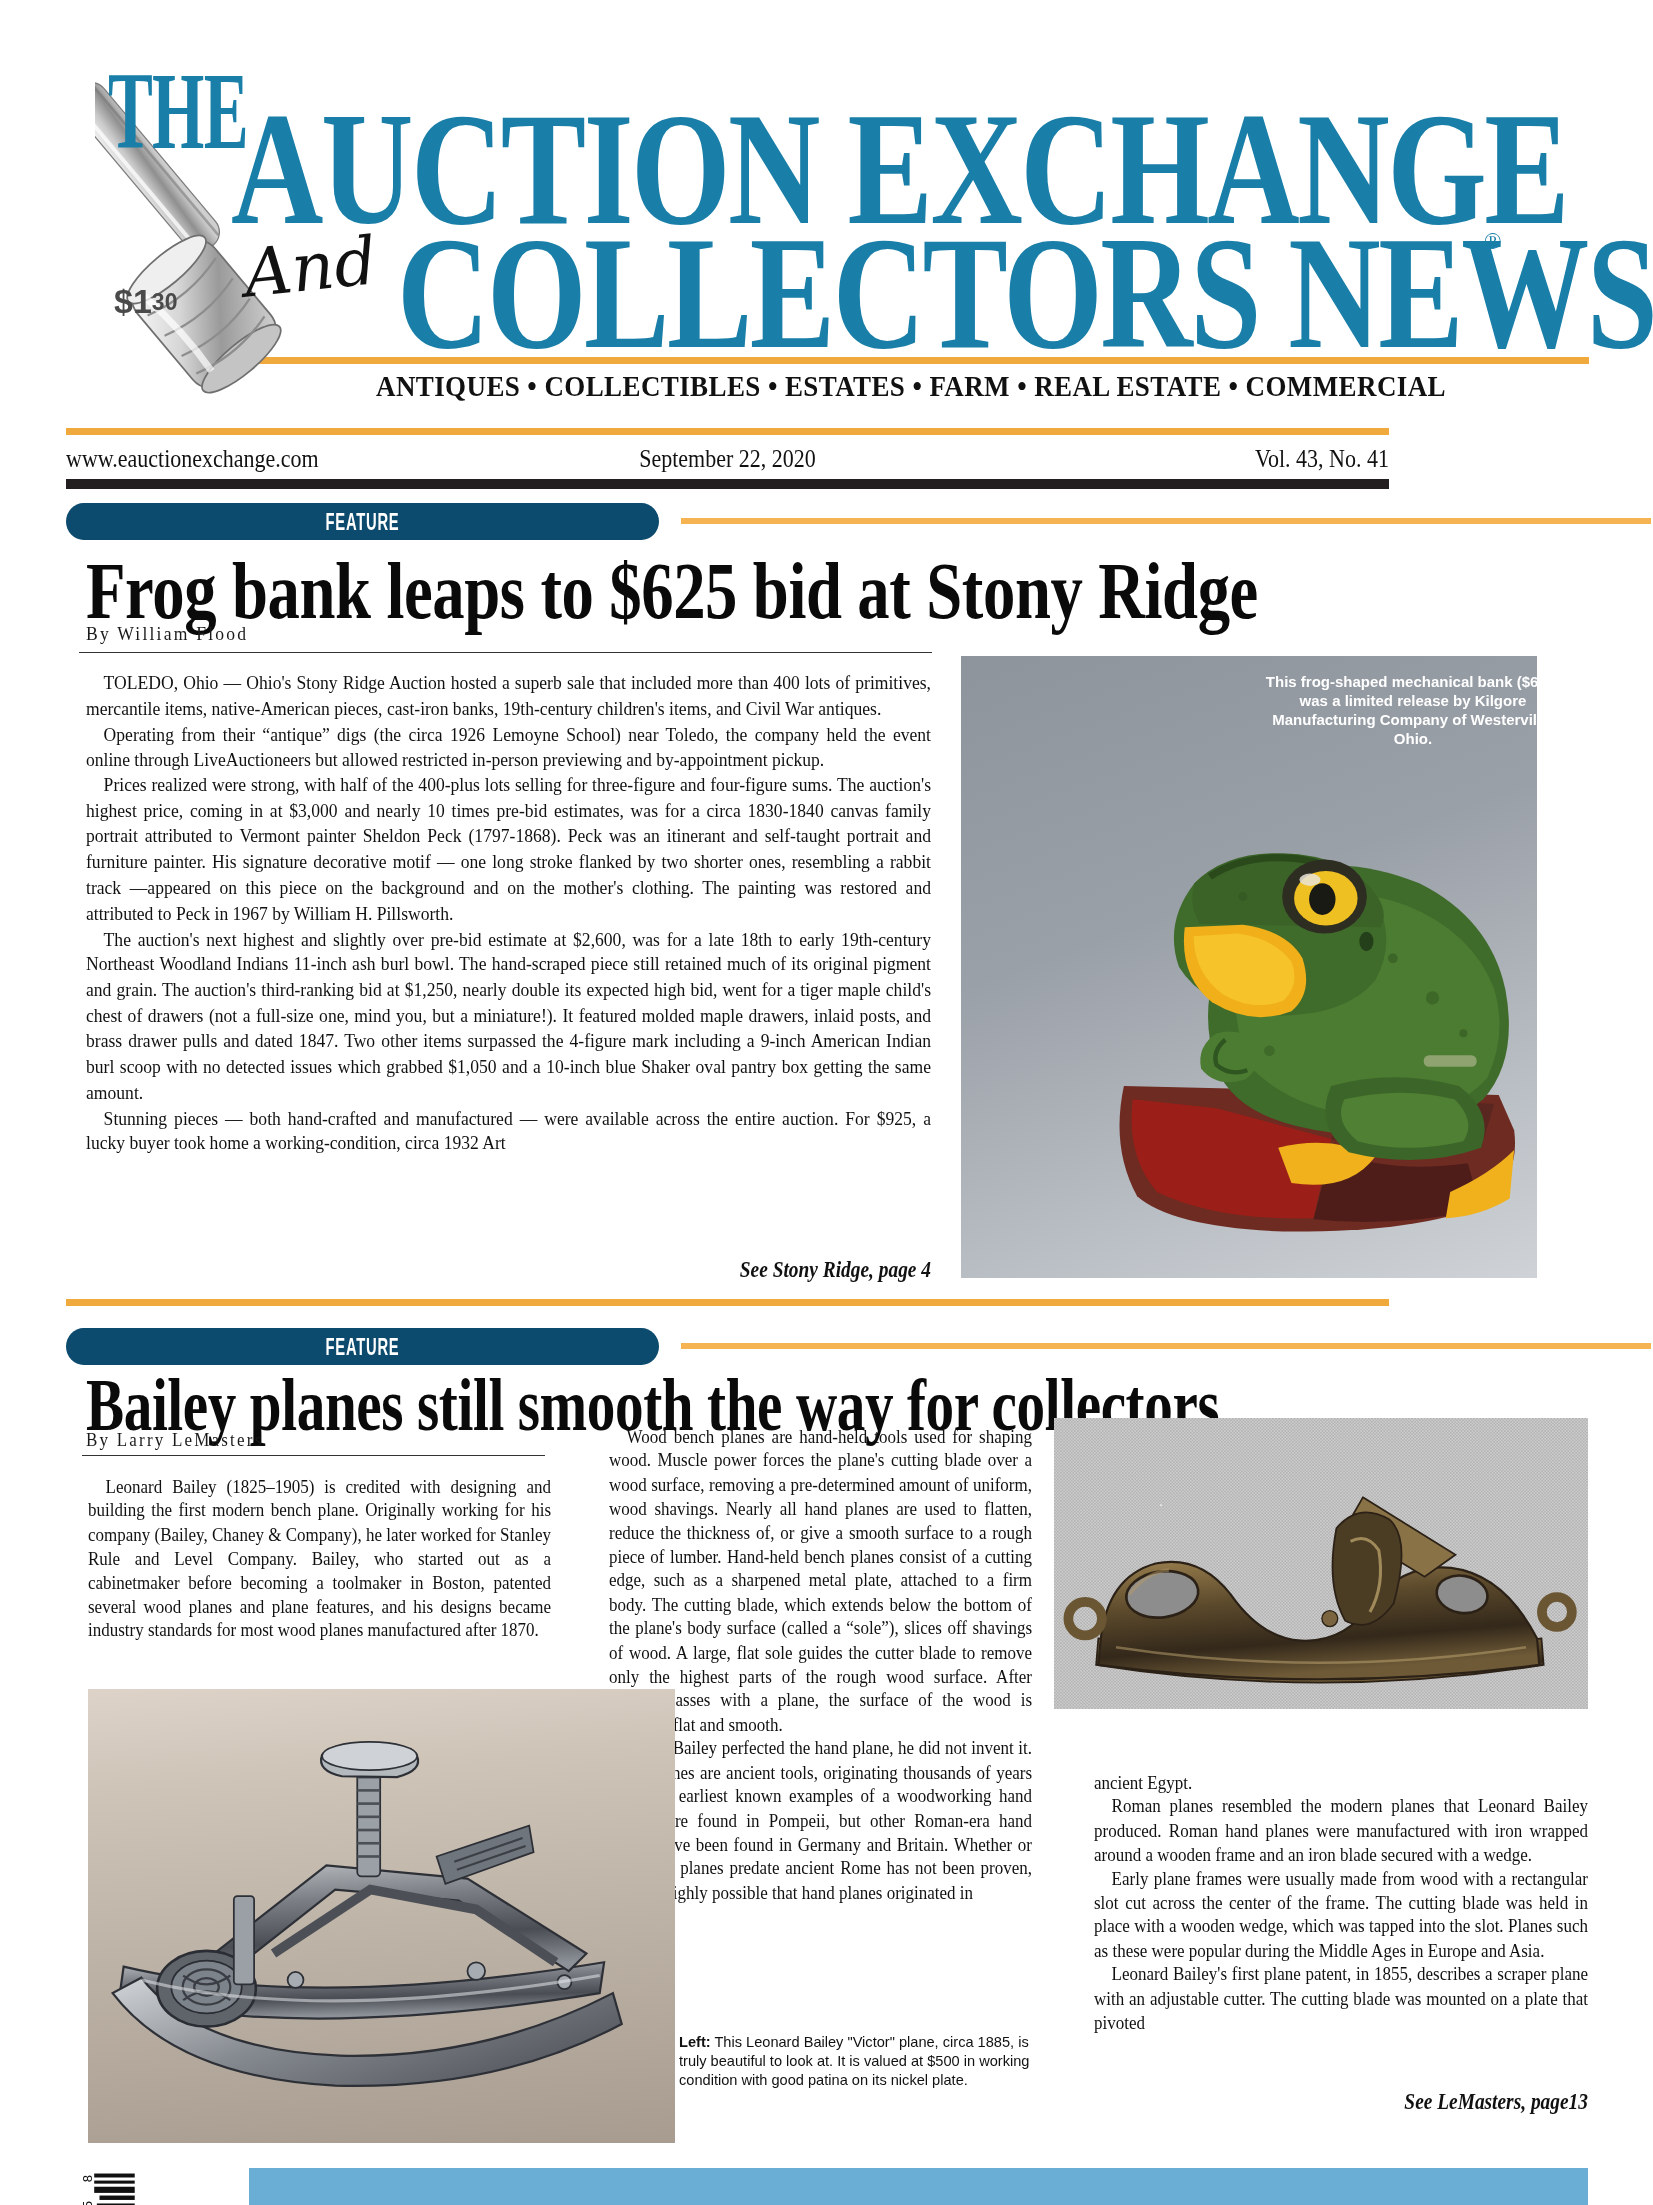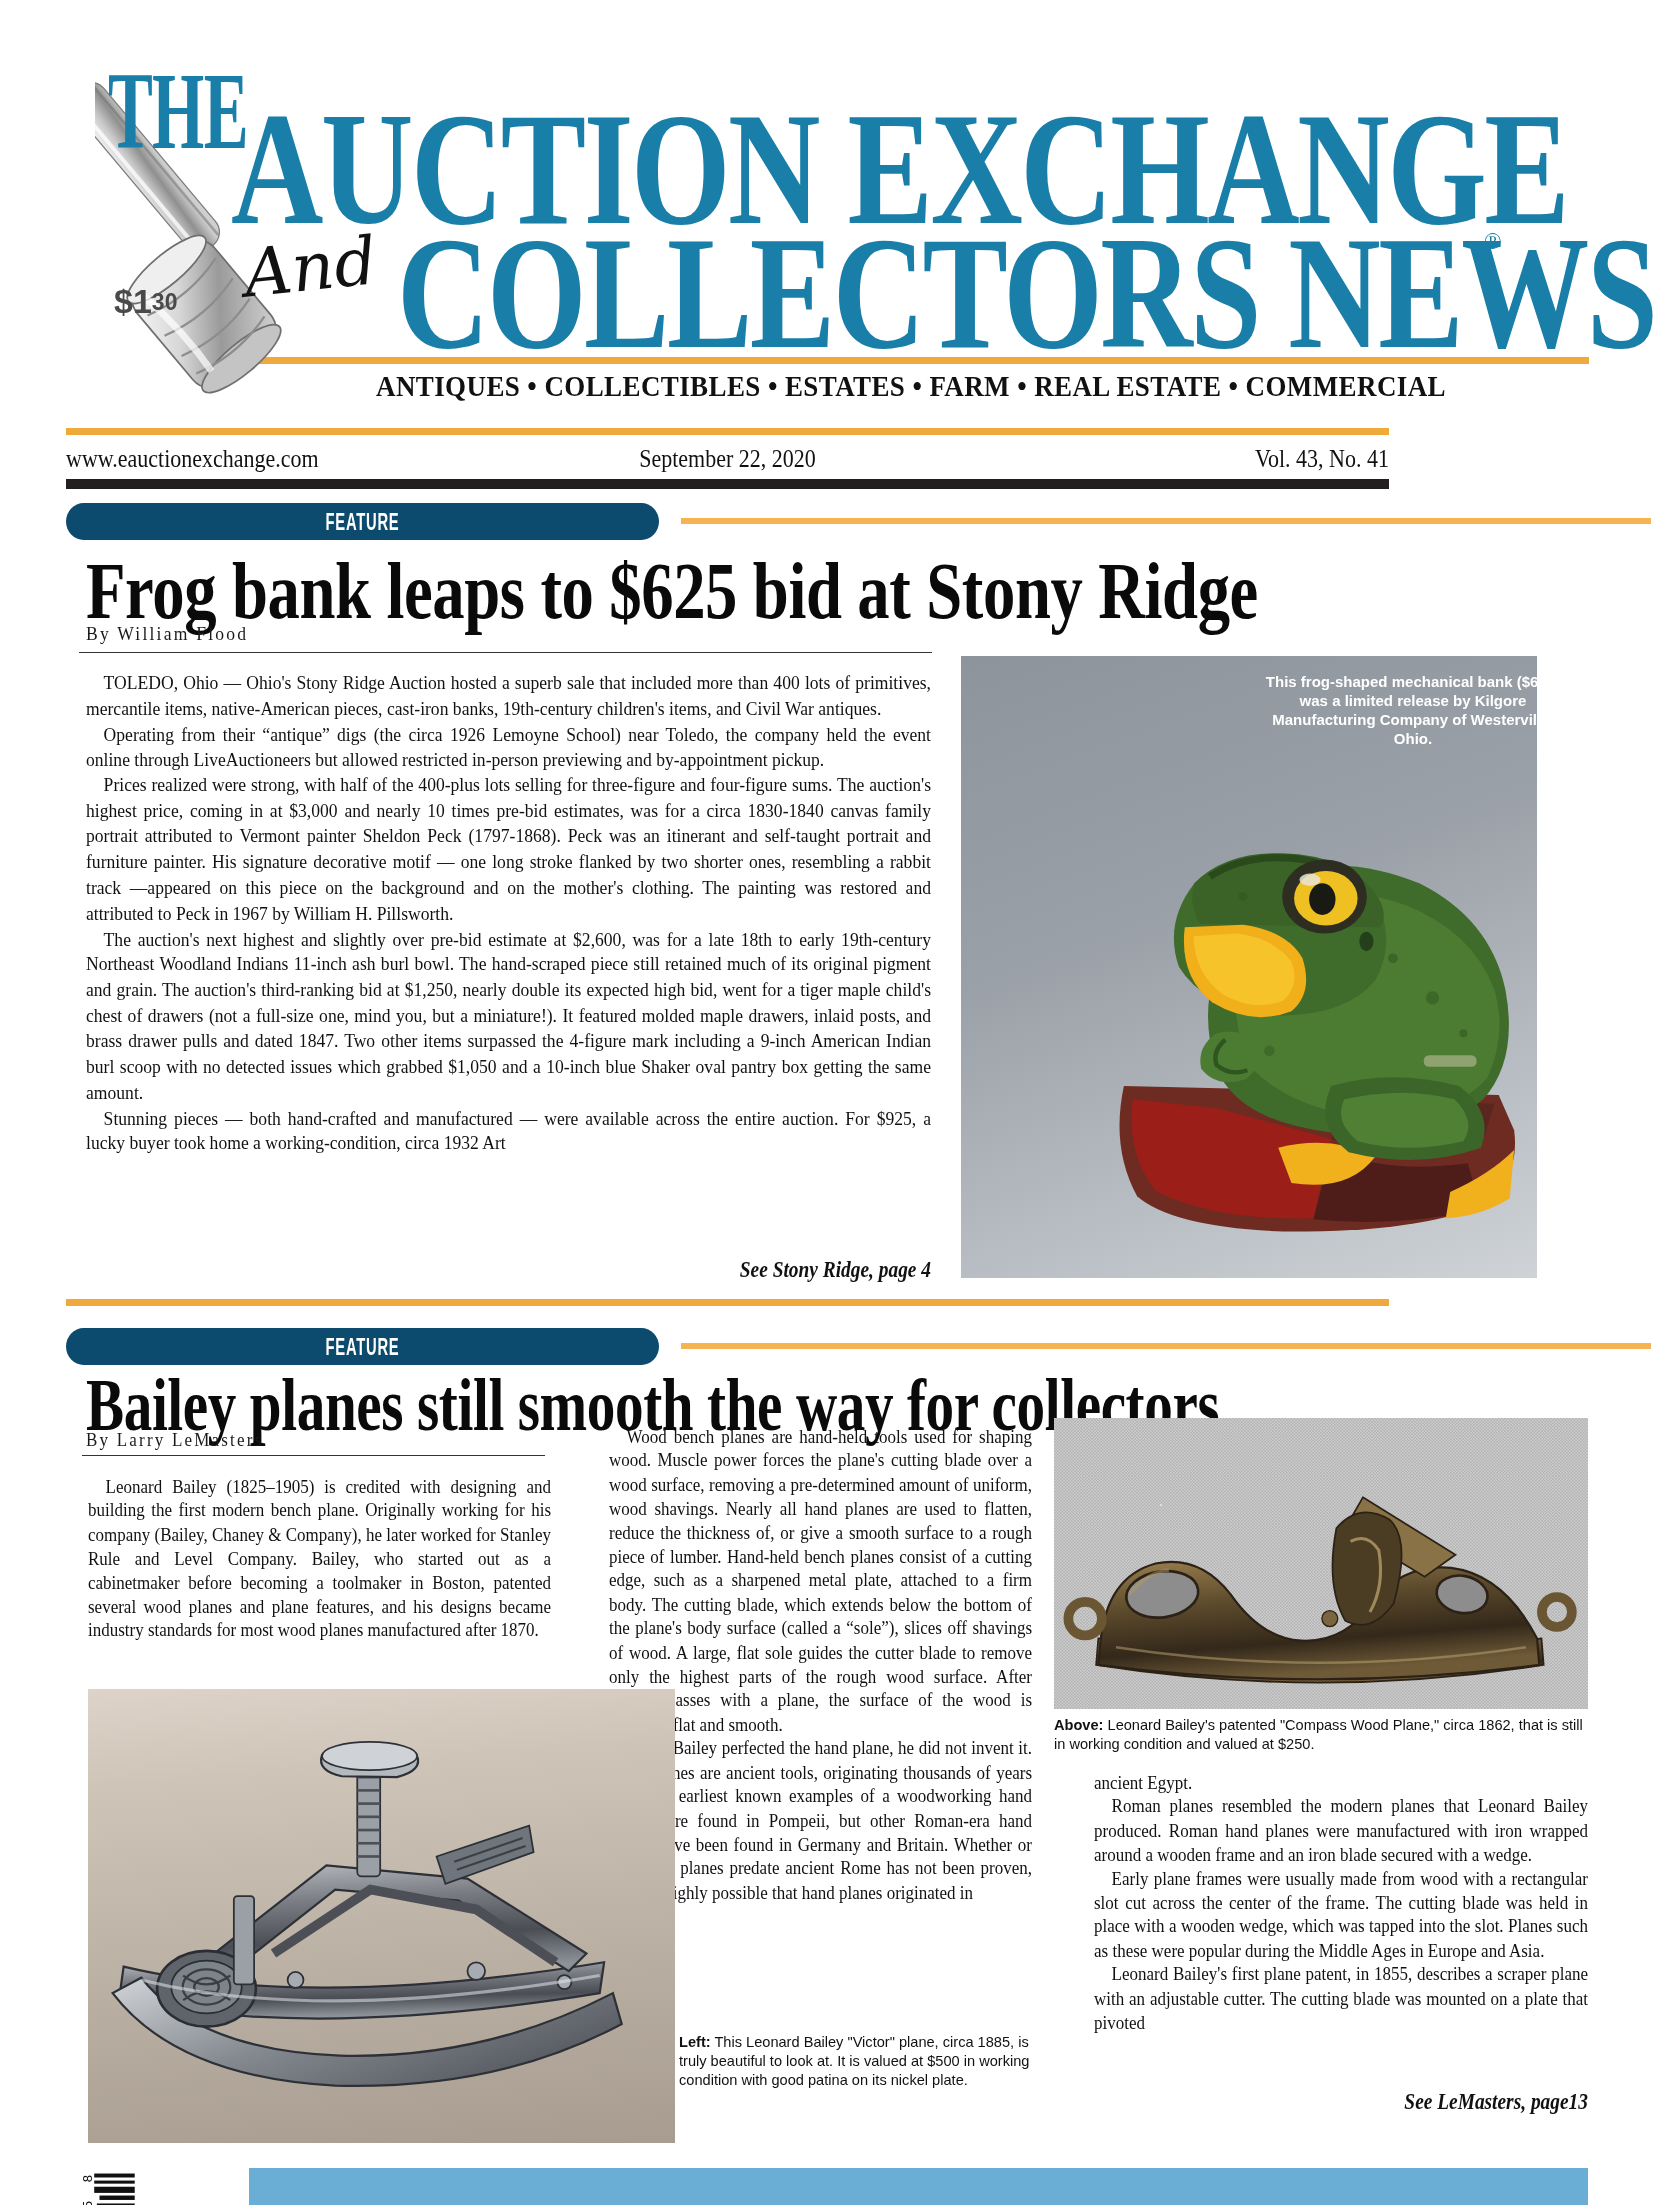--- a/index.html
+++ b/index.html
@@ -413,23 +413,20 @@
       <circle cx="1140" cy="440" r="34" fill="none" stroke="#6b5633" stroke-width="22"></circle>
 
       <path d="M700 180 L910 310 L840 360 L660 250 Z" fill="#8a7247" stroke="#2b2116" stroke-width="4"></path>
       <path d="M640 250 Q690 190 760 230 Q810 275 770 420 Q720 490 660 460 Q615 380 640 250 Z" fill="#4b3c24" stroke="#2b2116" stroke-width="4"></path>
       <path d="M672 280 Q710 260 736 300 Q750 380 716 440" fill="none" stroke="#a08a5a" stroke-width="7"></path>
       <circle cx="625" cy="455" r="18" fill="#7a6540" stroke="#2b2116" stroke-width="3"></circle>
 
       <path d="M140 520 Q600 590 1070 520" fill="none" stroke="#c0a874" stroke-width="6" opacity=".5"></path>
       <path d="M170 400 Q210 350 260 345" fill="none" stroke="#b49a66" stroke-width="8" opacity=".5"></path>
     </svg>
-  </div>
-  <div class="cap-below" style="position:absolute; left:1054px; top:1716px; width:534px;">
-    <b>Above:</b><span> Leonard Bailey's patented "Compass Wood Plane," circa 1862, that is still in working condition and valued at $250.</span>
   </div>
 
   <div class="photo" id="plane-left-photo">
     <svg viewBox="0 0 1330 1030" style="width:100%;height:100%;">
       <defs>
         <linearGradient id="steel" x1="0" y1="0" x2="0.2" y2="1">
           <stop offset="0%" stop-color="#b9bcc0"></stop>
           <stop offset="35%" stop-color="#7a7e84"></stop>
           <stop offset="70%" stop-color="#4a4e54"></stop>
           <stop offset="100%" stop-color="#8d9298"></stop>

